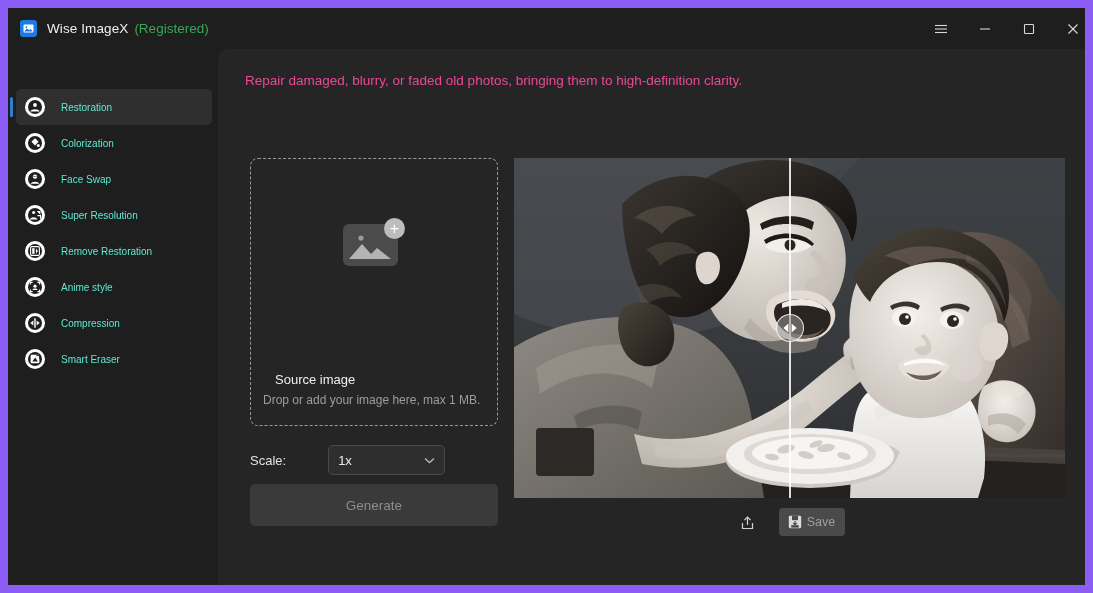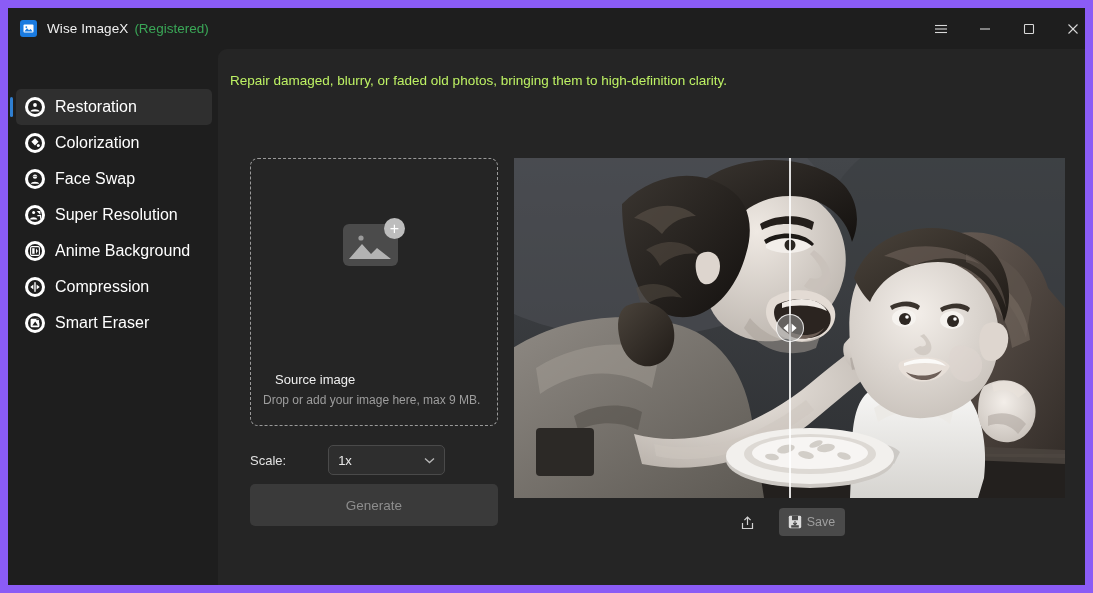--- a/index.html
+++ b/index.html
@@ -86,36 +86,36 @@
   .nav-ico {
     width: 20px; height: 20px;
     margin-left: 9px;
     border-radius: 50%;
     background: #ffffff;
     display: flex; align-items: center; justify-content: center;
     flex: 0 0 auto;
   }
   .nav-ico svg { display: block; }
   .nav-label {
-    margin-left: 10px;
-    color: #ffffff;
-    font-size: 16px;
+    margin-left: 16px;
+    color: #5eead4;
+    font-size: 10px;
     white-space: nowrap;
   }
 
   
   .main {
     position: absolute; left: 210px; top: 41px;
     width: 877px; height: 549px;
     background: #252525;
     border-top-left-radius: 9px;
   }
   .desc {
-    position: absolute; left: 12px; top: 24px;
-    color: #bef264;
+    position: absolute; left: 27px; top: 24px;
+    color: #ec4899;
     font-size: 13.5px;
     white-space: nowrap;
   }
 
   
   .dropzone {
     position: absolute; left: 32px; top: 109px;
     width: 248px; height: 268px;
     border: 1.5px dashed #9a9a9a;
     border-radius: 8px;
@@ -345,23 +345,34 @@
 
     <div class="nav-item">
       <span class="nav-ico">
         <svg width="14" height="14" viewBox="0 0 14 14">
           <circle cx="7" cy="7" r="7" fill="#1e1e1e"></circle>
           <rect x="2.6" y="2.6" width="8.8" height="8.8" rx="1.2" fill="none" stroke="#fff" stroke-width="1.1"></rect>
           <rect x="4.2" y="4.2" width="2.4" height="5.6" fill="#fff"></rect>
           <path d="M8 4.2 L9.9 7 L8 9.8 Z" fill="#fff"></path>
         </svg>
       </span>
-      <span class="nav-label">Anime Background</span>
-    </div>
-
+      <span class="nav-label">Remove Restoration</span>
+    </div>
+
+    <div class="nav-item">
+      <span class="nav-ico">
+        <svg width="14" height="14" viewBox="0 0 14 14">
+          <circle cx="7" cy="7" r="7" fill="#1e1e1e"></circle>
+          <path d="M2.4 4.6 L2.4 2.4 L4.6 2.4 M9.4 2.4 L11.6 2.4 L11.6 4.6 M11.6 9.4 L11.6 11.6 L9.4 11.6 M4.6 11.6 L2.4 11.6 L2.4 9.4" fill="none" stroke="#fff" stroke-width="1.1"></path>
+          <circle cx="7" cy="6.2" r="1.6" fill="#fff"></circle>
+          <path d="M4.4 10 C5 8.1 9 8.1 9.6 10 Z" fill="#fff"></path>
+        </svg>
+      </span>
+      <span class="nav-label">Anime style</span>
+    </div>
 
     <div class="nav-item">
       <span class="nav-ico">
         <svg width="14" height="14" viewBox="0 0 14 14">
           <circle cx="7" cy="7" r="7" fill="#1e1e1e"></circle>
           <rect x="6.3" y="2.2" width="1.4" height="9.6" fill="#fff"></rect>
           <path d="M5.4 4.6 L2.3 7 L5.4 9.4 Z" fill="#fff"></path>
           <path d="M8.6 4.6 L11.7 7 L8.6 9.4 Z" fill="#fff"></path>
         </svg>
       </span>
@@ -390,21 +401,21 @@
       <div class="upload-ico">
         <div class="frame">
           <svg width="55" height="42" viewBox="0 0 55 42">
             <circle cx="18" cy="14" r="2.6" fill="#9b9b9b"></circle>
             <path d="M6 35 L19 20 L28 30 L34 24 L48 35 Z" fill="#b3b3b3"></path>
           </svg>
         </div>
         <div class="plus">+</div>
       </div>
       <div class="dz-title">Source image</div>
-      <div class="dz-sub">Drop or add your image here, max 9 MB.</div>
+      <div class="dz-sub">Drop or add your image here, max 1 MB.</div>
     </div>
 
     <div class="scale-row">
       <span class="scale-label">Scale:</span>
       <div class="select">
         <span class="select-val">1x</span>
         <span class="chev">
           <svg width="11" height="7" viewBox="0 0 11 7" fill="none" stroke="currentColor" stroke-width="1.3">
             <path d="M1 1.4 L5.5 5.6 L10 1.4"></path>
           </svg>

